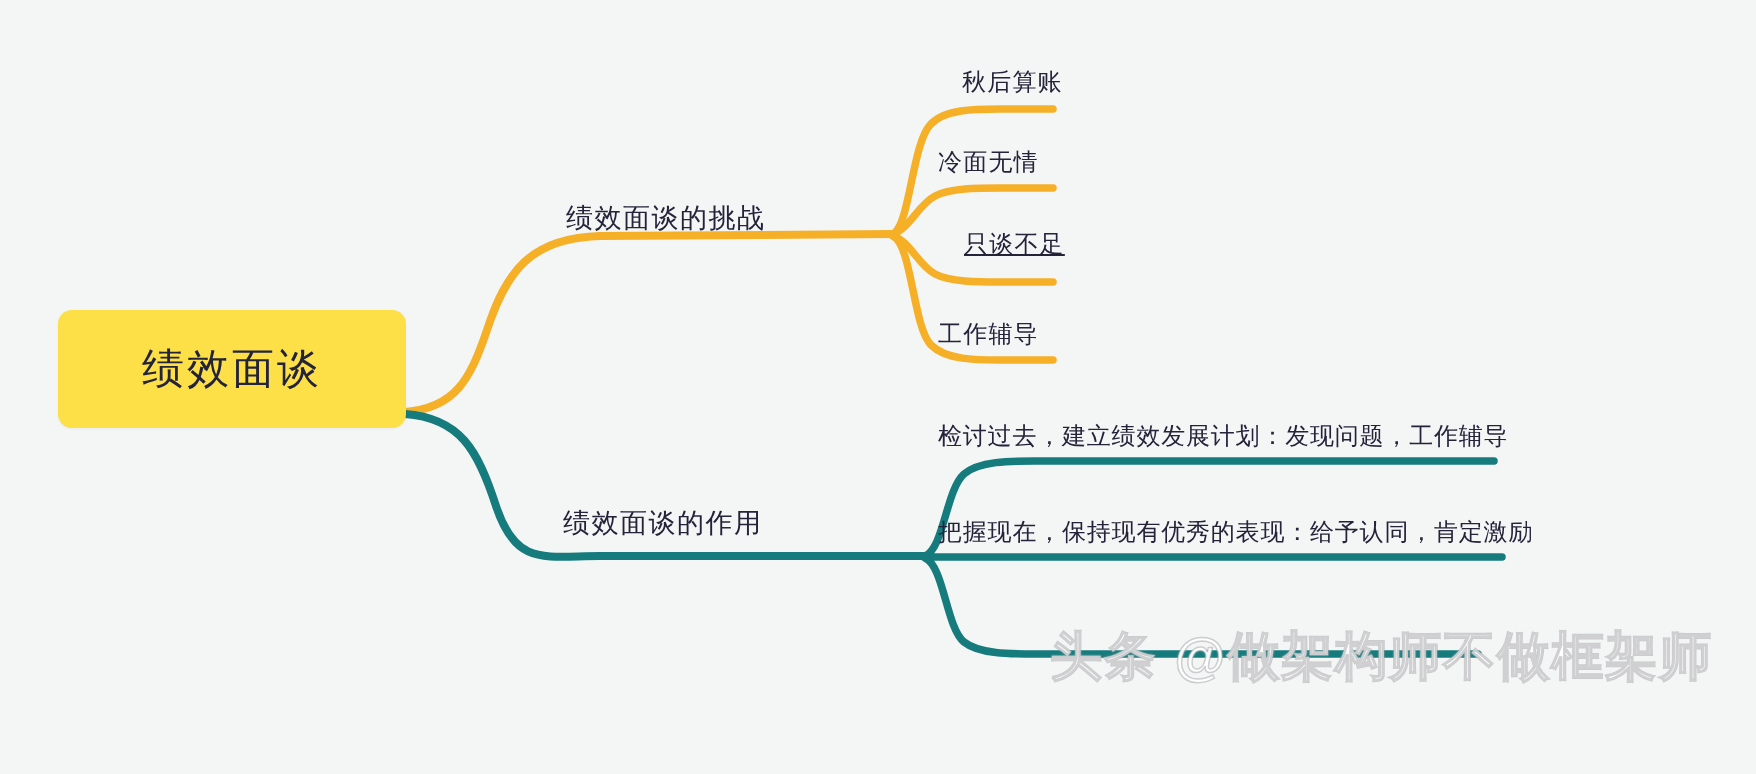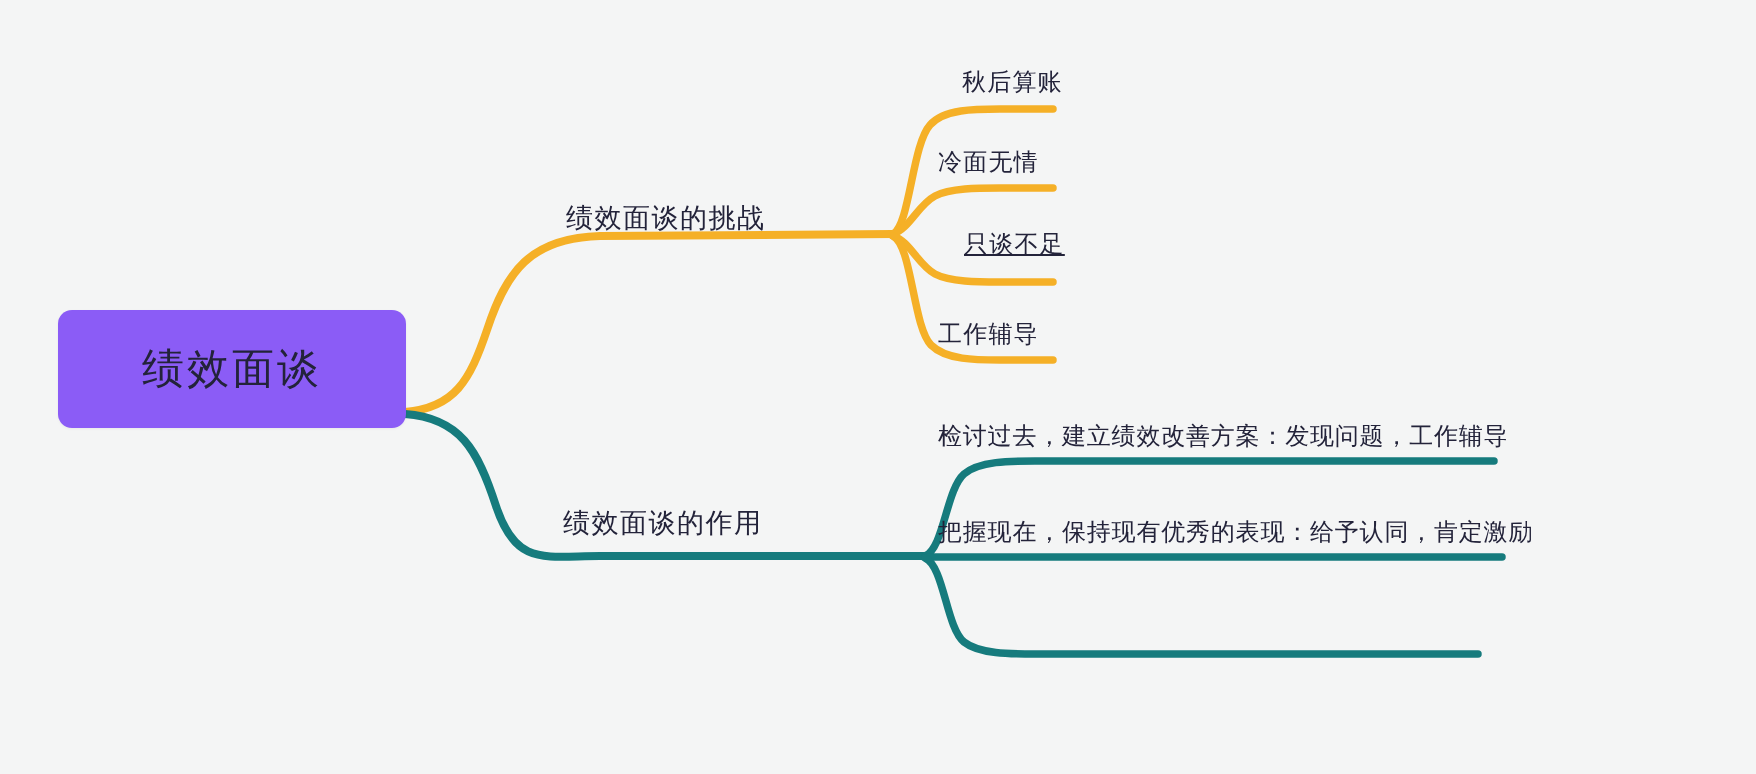--- a/index.html
+++ b/index.html
@@ -30,21 +30,21 @@
     line-height: 1.2;
     letter-spacing: 0.5px;
   }
   
   #root-node {
     position: absolute;
     left: 58px;
     top: 310px;
     width: 348px;
     height: 118px;
-    background: #8b5cf6;
+    background: #fde047;
     border-radius: 14px;
     display: flex;
     align-items: center;
     justify-content: center;
     box-shadow: 0 1px 3px rgba(0,0,0,0.05);
   }
   #root-node .root-label {
     font-size: 42px;
     color: #23233a;
     letter-spacing: 3px;
@@ -111,19 +111,20 @@
   <div class="node-text level1-label" id="branch-label-roles">绩效面谈的作用</div>
 
   <div class="node-text leaf-label-orange" style="left:938px; top:68px;margin-left:24px;">秋后算账</div>
 
   <div class="node-text leaf-label-orange" style="left:938px; top:148px;">冷面无情</div>
 
   <div class="node-text leaf-label-orange" style="left:964px; top:230px;text-decoration:underline;">只谈不足</div>
 
   <div class="node-text leaf-label-orange" style="left:938px; top:320px;">工作辅导</div>
 
-  <div class="node-text leaf-label-teal" style="left:938px; top:422px;">检讨过去，建立绩效改善方案：发现问题，工作辅导</div>
+  <div class="node-text leaf-label-teal" style="left:938px; top:422px;">检讨过去，建立绩效发展计划：发现问题，工作辅导</div>
 
   <div class="node-text leaf-label-teal" style="left:938px; top:518px;text-align:center;">把握现在，保持现有优秀的表现：给予认同，肯定激励</div>
 
 
+  <div id="watermark">头条 @做架构师不做框架师</div>
 
 </div>
 
 </body></html>

